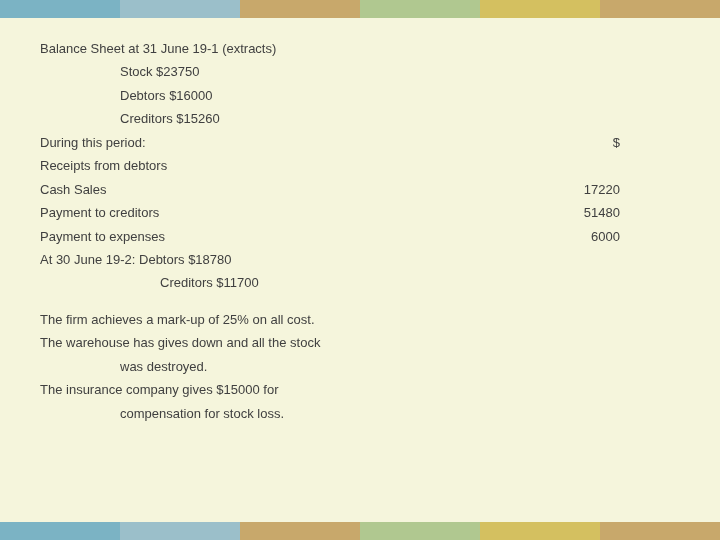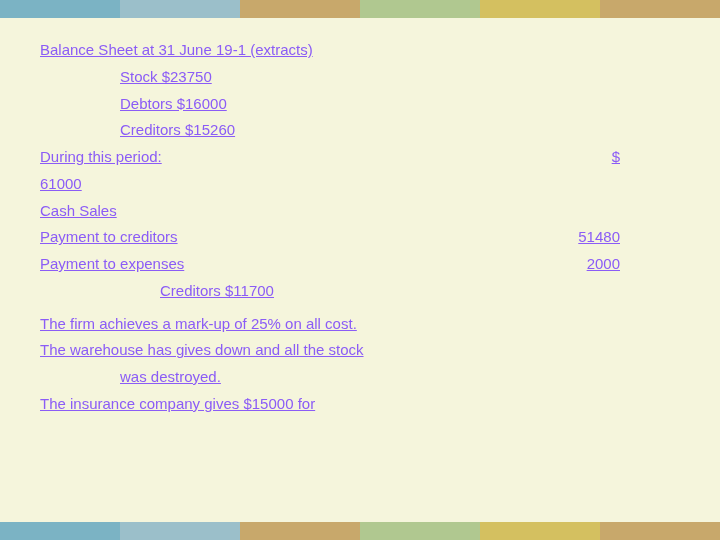--- a/index.html
+++ b/index.html
@@ -43,24 +43,23 @@
     .main-content {
       flex: 1;
       background: #f5f5dc;
       padding: 20px 40px;
       display: flex;
       flex-direction: column;
       justify-content: flex-start;
     }
 
     .content-text {
-      font-size: 15px;
+      font-size: 13px;
       line-height: 1.65;
-      color: #8b5cf6;
-      text-decoration: underline;
+      color: #404040;
     }
 
     .indented {
       padding-left: 80px;
     }
 
     .indented-2 {
       padding-left: 120px;
     }
 
@@ -115,58 +114,65 @@
     <div class="block indented">
       <span>Creditors $15260</span>
     </div>
 
     <div class="block row-with-value">
       <span class="label">During this period:</span>
       <span class="value">$</span>
     </div>
 
     <div class="block row-with-value">
-      <span class="value">61000</span>
+      <span class="label">Receipts from debtors</span>
     </div>
 
     <div class="block row-with-value">
       <span class="label">Cash Sales</span>
+      <span class="value">17220</span>
     </div>
 
     <div class="block row-with-value">
       <span class="label">Payment to creditors</span>
       <span class="value">51480</span>
     </div>
 
     <div class="block row-with-value">
       <span class="label">Payment to expenses</span>
-      <span class="value">2000</span>
+      <span class="value">6000</span>
     </div>
 
+    <div class="block">
+      <span>At 30 June 19-2: Debtors $18780</span>
+    </div>
 
     <div class="block indented-2">
       <span>Creditors $11700</span>
     </div>
 
-    <div class="block" style="margin-top:8px;">
+    <div class="block" style="margin-top:15px;">
       <span>The firm achieves a mark-up of 25% on all cost.</span>
     </div>
 
     <div class="block">
       <span>The warehouse has gives down and all the stock</span>
     </div>
 
     <div class="block indented">
       <span>was destroyed.</span>
     </div>
 
     <div class="block">
       <span>The insurance company gives $15000 for</span>
     </div>
 
+    <div class="block indented">
+      <span>compensation for stock loss.</span>
+    </div>
 
   </div>
 </div>
 
 <div class="bottom-bar">
   <div class="bottom-bar-segment" style="background:#7bb3c4;"></div>
   <div class="bottom-bar-segment" style="background:#9bbfca;"></div>
   <div class="bottom-bar-segment" style="background:#c8a86b;"></div>
   <div class="bottom-bar-segment" style="background:#b0c890;"></div>
   <div class="bottom-bar-segment" style="background:#d4c060;"></div>

